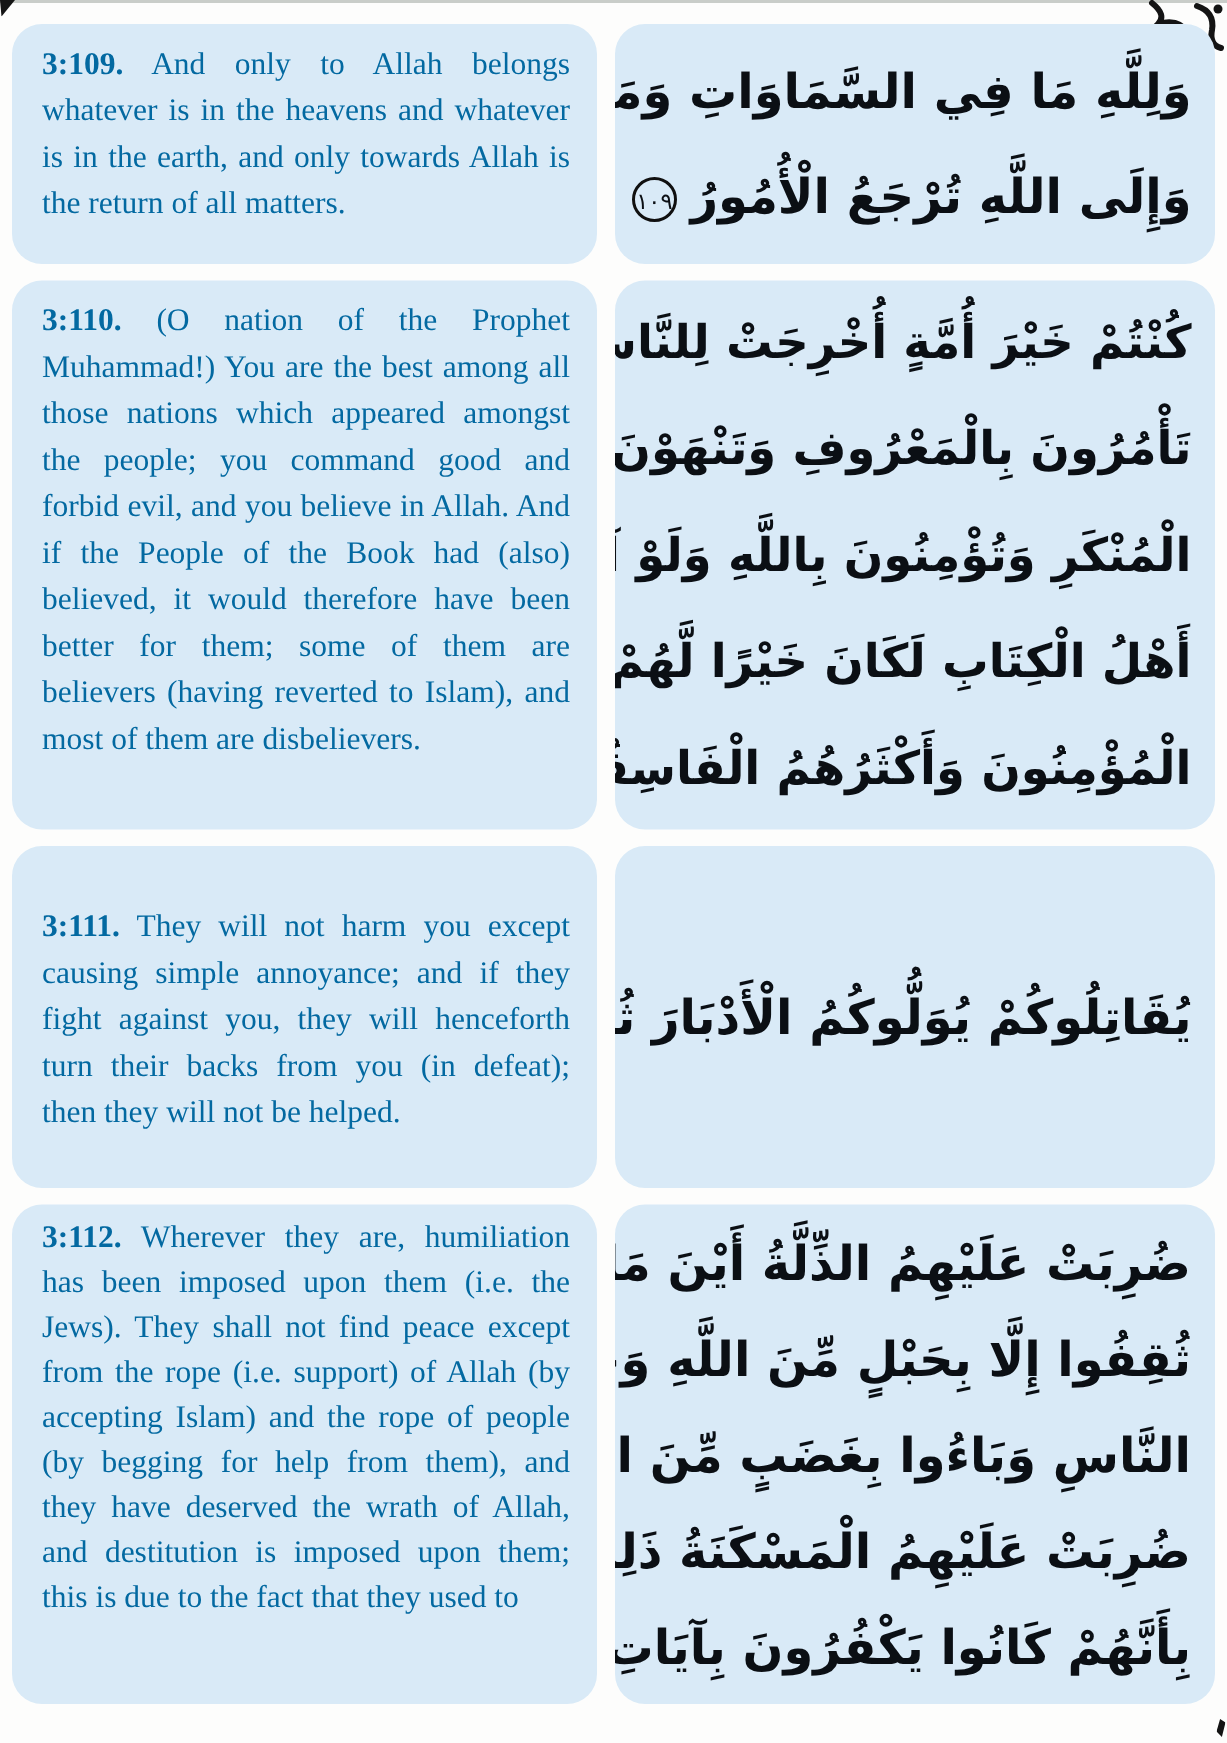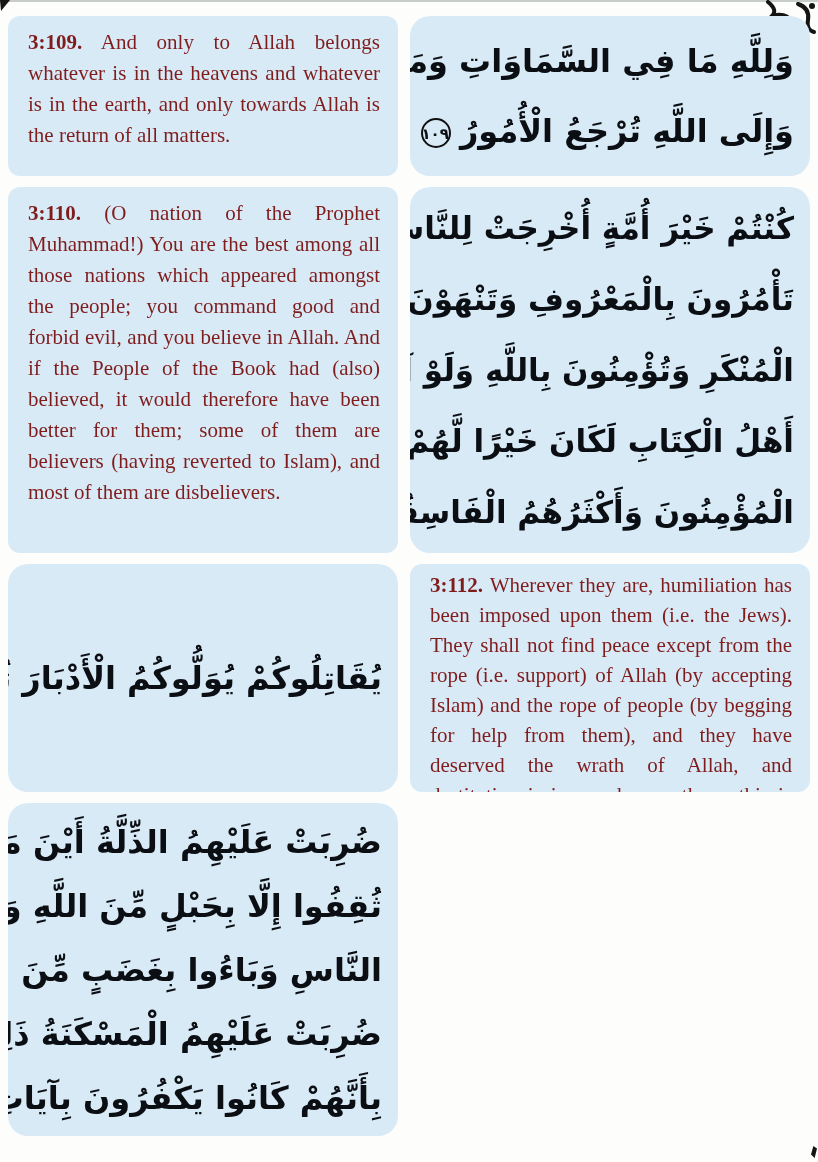--- a/index.html
+++ b/index.html
@@ -27,24 +27,23 @@
     column-gap:12px;row-gap:11px;
   }
   .cell{
     background:var(--block-bg,#d9eaf7);
     border-radius:20px;
     box-sizing:border-box;
     overflow:hidden;
   }
   .cell.en{
     padding:11px 18px 8px 20px;
-    color:#7f1d1d;
+    color:#0369a1;
     font-size:21px;line-height:31px;
     text-align:justify;
-    border-radius:12px;
   }
   .cell.en p{margin:0;}
   .cell.en .ref{font-weight:bold;}
   .cell.en.center{display:flex;align-items:center;}
   .cell.en.tight{font-size:21px;line-height:30px;padding-top:6px;}
 
   .cell.ar{
     direction:rtl;
     display:flex;flex-direction:column;justify-content:center;
     padding:6px 16px;
@@ -56,21 +55,21 @@
   .ar-line{text-align:center;white-space:nowrap;}
   .r1 .ar-line{line-height:70px;}
   .r2 .ar-line{line-height:71px;font-size:31px;}
   .r3 .ar-line{line-height:72px;}
   .r4 .ar-line{line-height:64px;font-size:32px;}
 
   .ayah{
     display:inline-block;
     width:30px;height:30px;
     border:2px solid #101010;border-radius:50%;
-    font-size:15px;line-height:28px;font-weight:bold;
+    font-size:15px;line-height:28px;font-weight:normal;
     text-align:center;vertical-align:middle;
     margin-inline-start:9px;
     background:transparent;
     box-sizing:border-box;
   }
 </style>
 </head>
 <body>
 
 <div class="top-hairline"></div>
@@ -96,20 +95,23 @@
     <p><b class="ref">3:110.</b> <span>(O nation of the Prophet Muhammad!) You are the best among all those nations which appeared amongst the people; you command good and forbid evil, and you believe in Allah. And if the People of the Book had (also) believed, it would therefore have been better for them; some of them are believers (having reverted to Islam), and most of them are disbelievers.</span></p>
   </div>
   <div class="cell ar r2" style="--block-bg: #d9eaf7;">
     <div class="ar-line">كُنْتُمْ خَيْرَ أُمَّةٍ أُخْرِجَتْ لِلنَّاسِ</div>
     <div class="ar-line">تَأْمُرُونَ بِالْمَعْرُوفِ وَتَنْهَوْنَ عَنِ</div>
     <div class="ar-line">الْمُنْكَرِ وَتُؤْمِنُونَ بِاللَّهِ وَلَوْ آمَنَ</div>
     <div class="ar-line">أَهْلُ الْكِتَابِ لَكَانَ خَيْرًا لَّهُمْ مِنْهُمُ</div>
     <div class="ar-line"><span>الْمُؤْمِنُونَ وَأَكْثَرُهُمُ الْفَاسِقُونَ</span></div>
   </div>
 
+  <div class="cell en r3 center" style="--block-bg: #d9eaf7;">
+    <p><b class="ref">3:111.</b> <span>They will not harm you except causing simple annoyance; and if they fight against you, they will henceforth turn their backs from you (in defeat); then they will not be helped.</span></p>
+  </div>
   <div class="cell ar r3" style="--block-bg: #d9eaf7;">
     <div class="ar-line">يُقَاتِلُوكُمْ يُوَلُّوكُمُ الْأَدْبَارَ ثُمَّ</div>
   </div>
 
   <div class="cell en r4 tight" style="--block-bg: #d9eaf7;">
     <p><b class="ref">3:112.</b> <span>Wherever they are, humiliation has been imposed upon them (i.e. the Jews). They shall not find peace except from the rope (i.e. support) of Allah (by accepting Islam) and the rope of people (by begging for help from them), and they have deserved the wrath of Allah, and destitution is imposed upon them; this is due to the fact that they used to</span></p>
   </div>
   <div class="cell ar r4" style="--block-bg: #d9eaf7;">
     <div class="ar-line">ضُرِبَتْ عَلَيْهِمُ الذِّلَّةُ أَيْنَ مَا</div>
     <div class="ar-line">ثُقِفُوا إِلَّا بِحَبْلٍ مِّنَ اللَّهِ وَحَبْلٍ مِّنَ</div>

